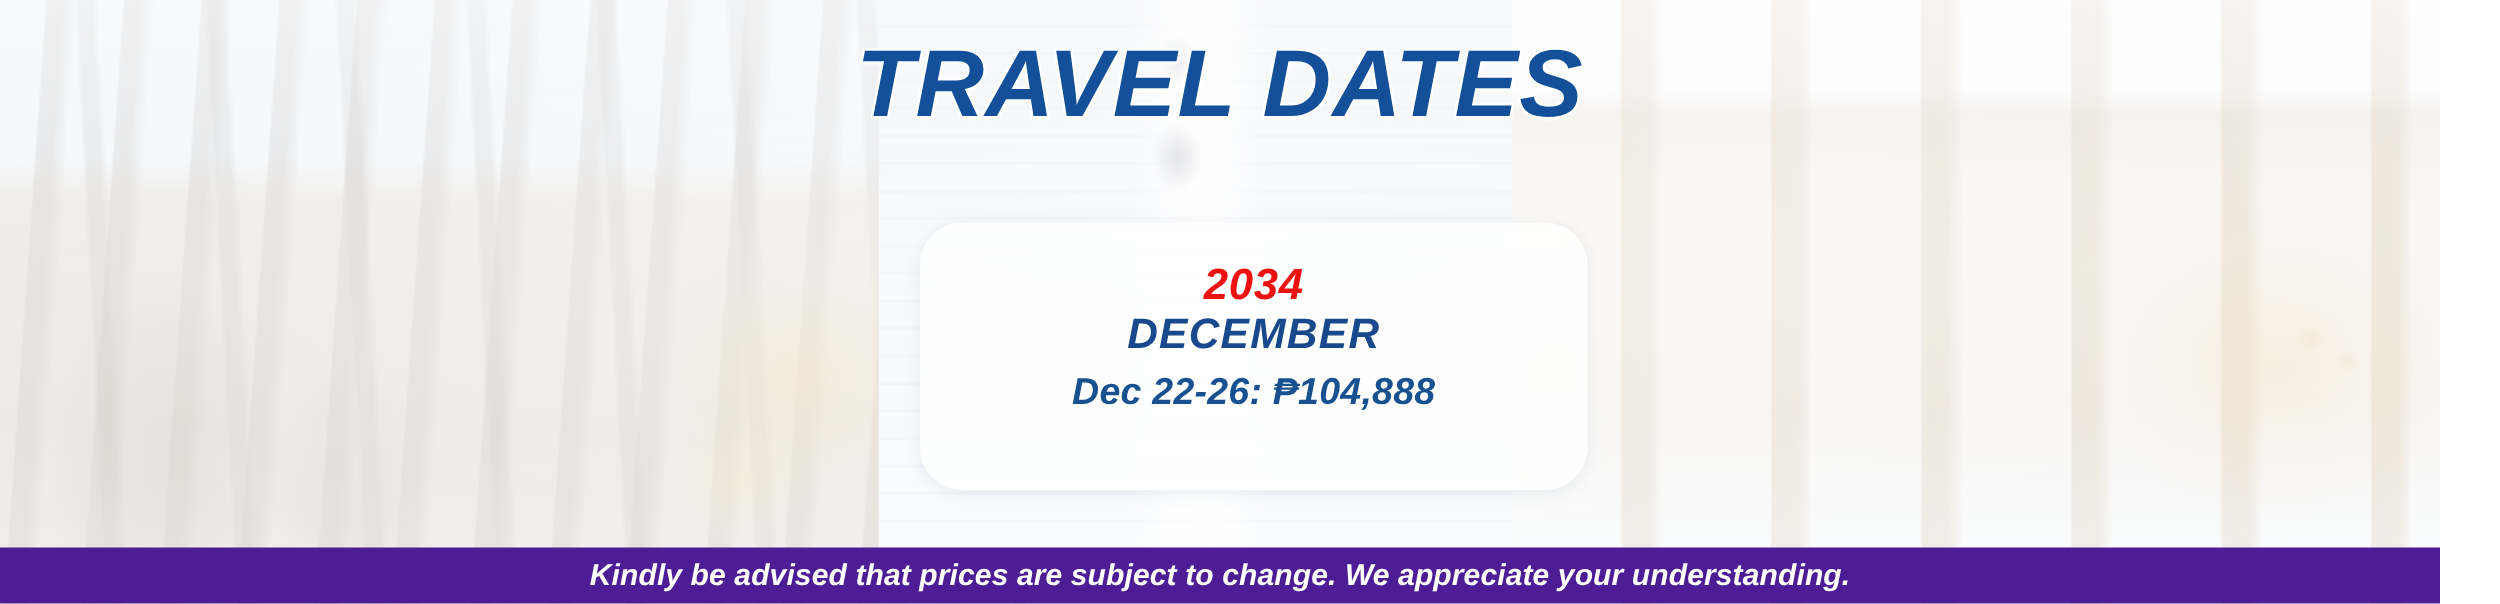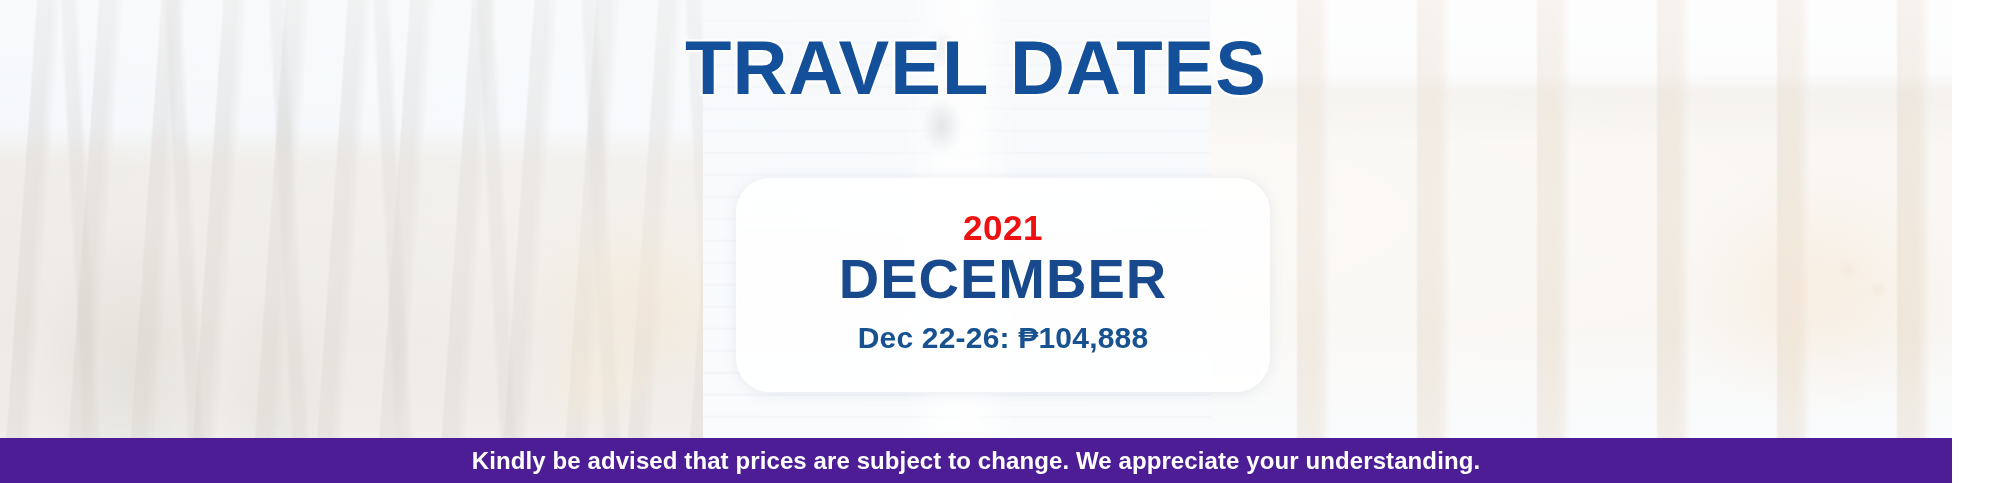--- a/index.html
+++ b/index.html
@@ -9,20 +9,21 @@
     background:#ffffff;
     font-family:"Liberation Sans", sans-serif;
     overflow:hidden;
   }
 
   #banner {
     position:relative;
     width:1952px; height:483px;
     overflow:hidden;
     background:#eef2f6;
+    font-style:italic;
   }
 
   
   .photo {
     position:absolute; inset:0;
   }
 
   
   .photo-left {
     position:absolute; left:0; top:0; width:42%; height:100%;
@@ -140,21 +141,21 @@
 
   .year {
     font-size:35px;
     font-weight:800;
     color:#ee1111;
     line-height:1.05;
     letter-spacing:.5px;
   }
 
   .month {
-    font-size:56px;
+    font-size:34px;
     font-weight:800;
     color:#18498c;
     line-height:1.12;
     letter-spacing:1px;
     margin-top:1px;
   }
 
   .price {
     font-size:30px;
     font-weight:700;
@@ -192,21 +193,21 @@
     <div class="photo-mid"></div>
     <div class="photo-right"></div>
     <div class="photo-wash"></div>
     <div class="photo-wash2"></div>
   </div>
 
   <div class="headline">TRAVEL DATES</div>
 
   <div class="card">
     <div class="card-inner">
-      <div class="year">2021</div>
+      <div class="year">2034</div>
       <div class="month">DECEMBER</div>
       <div class="price">Dec 22-26: ₱104,888</div>
     </div>
   </div>
 
   <div class="disclaimer">
     <span class="disclaimer-text">Kindly be advised that prices are subject to change. We appreciate your understanding.</span>
   </div>
 
 </div>

